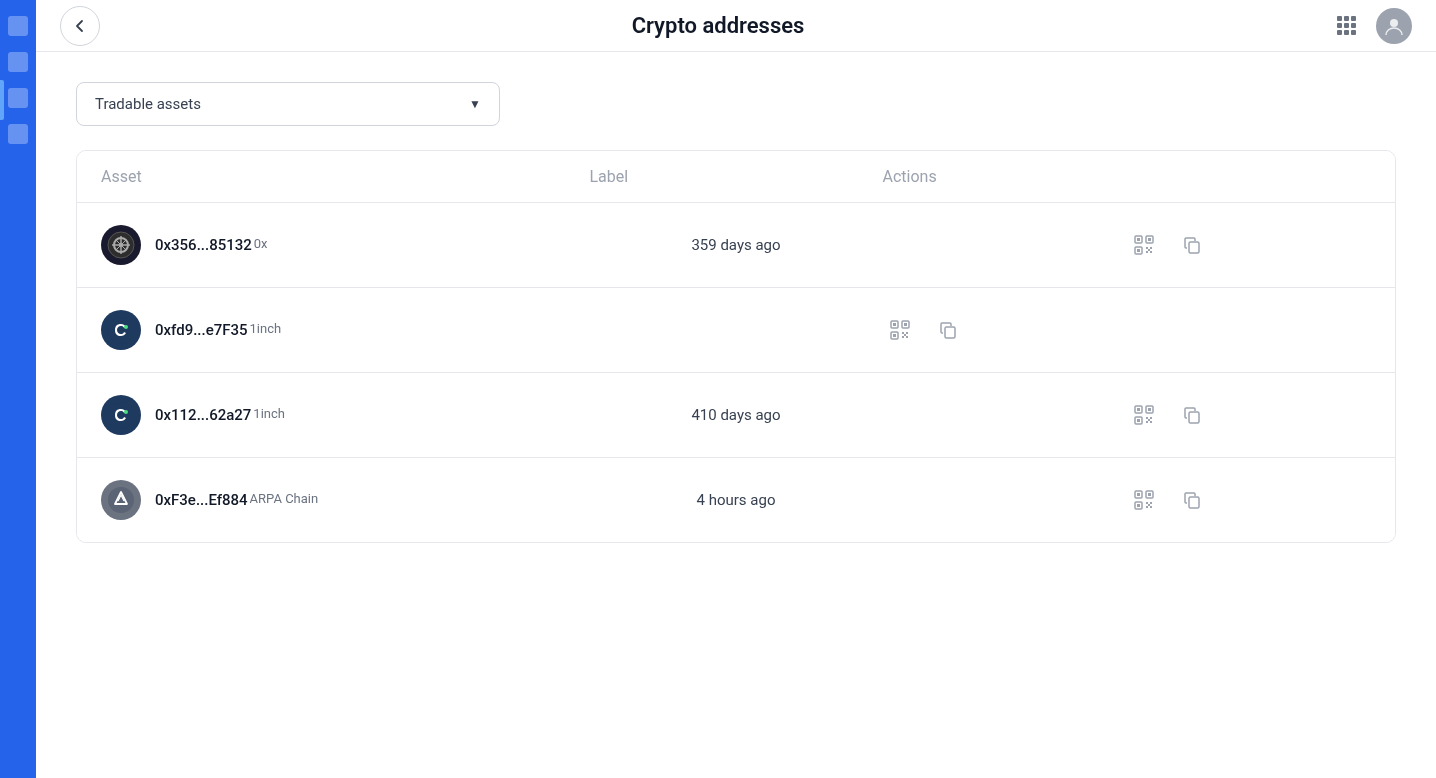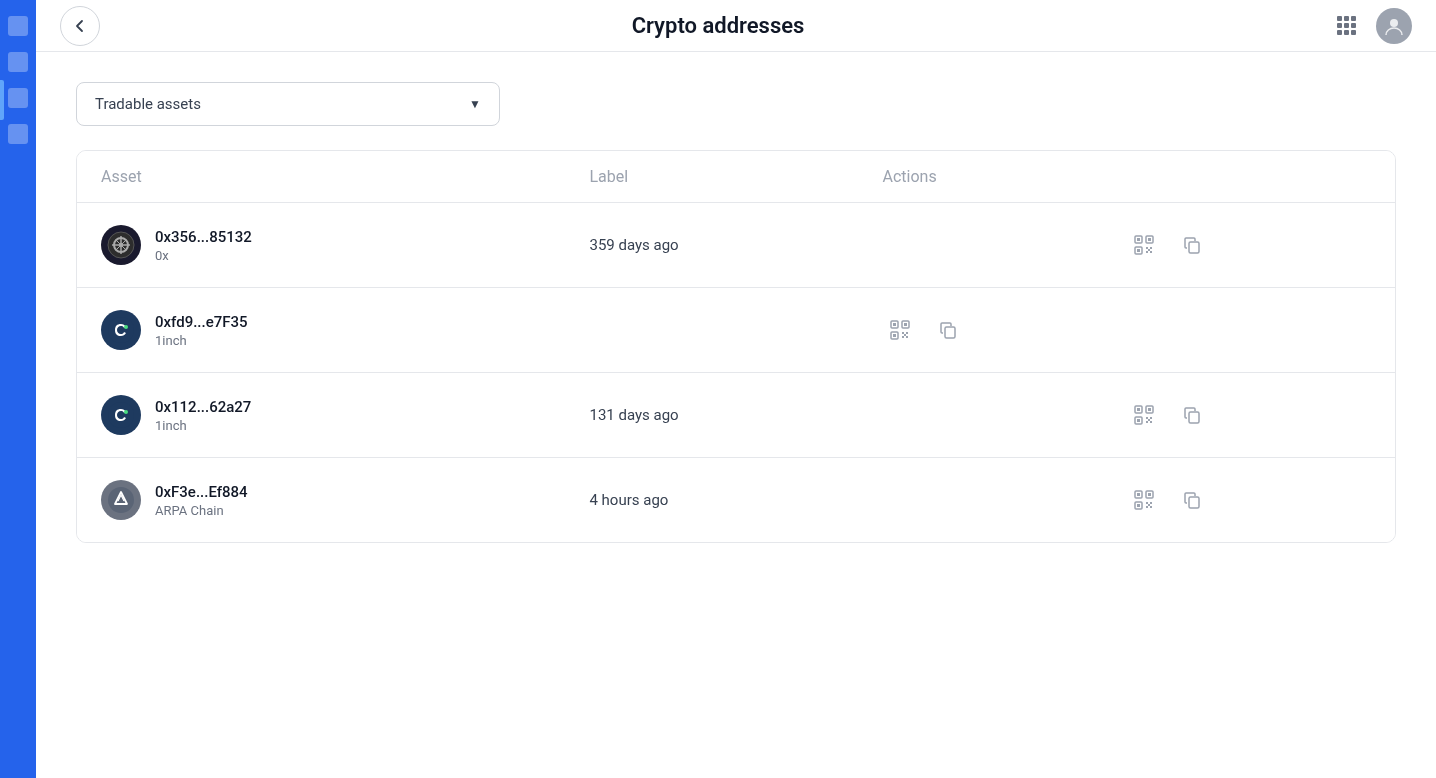--- a/index.html
+++ b/index.html
@@ -184,35 +184,36 @@
       justify-content: center;
       flex-shrink: 0;
       overflow: hidden;
     }
     .asset-icon svg {
       width: 28px;
       height: 28px;
     }
     .asset-info {
       display: flex;
-      flex-direction: column;
+      flex-direction: row;
       gap: 2px;
     }
     .asset-address {
       font-size: 15px;
       font-weight: 500;
       color: #111827;
     }
     .asset-name {
       font-size: 13px;
       color: #6b7280;
     }
     .age-cell {
       font-size: 15px;
       color: #374151;
+      text-align: center;
     }
     .label-cell {
       font-size: 15px;
       color: #374151;
     }
     .actions-cell {
       display: flex;
       align-items: center;
       gap: 14px;
     }
@@ -395,21 +396,21 @@
               <circle cx="14" cy="14" r="13" fill="#1e3a5f"></circle>
               <path d="M8 14 C8 10 10 8 14 8 C16 8 18 9 19 11 L17 12 C16.5 10.5 15.5 10 14 10 C11.5 10 10 12 10 14 C10 16 11.5 18 14 18 C15.5 18 16.5 17.5 17 16 L19 17 C18 19 16 20 14 20 C10 20 8 18 8 14 Z" fill="white"></path>
               <circle cx="19" cy="11" r="2" fill="#4ade80"></circle>
             </svg>
           </div>
           <div class="asset-info">
             <span class="asset-address">0x112...62a27</span>
             <span class="asset-name">1inch</span>
           </div>
         </div>
-        <div class="age-cell">131 days ago</div>
+        <div class="age-cell">410 days ago</div>
         <div class="label-cell"></div>
         <div class="actions-cell">
           <button class="action-btn" title="QR Code">
             <svg width="22" height="22" viewBox="0 0 22 22" fill="none" xmlns="http://www.w3.org/2000/svg">
               <rect x="2" y="2" width="7" height="7" rx="1" stroke="#9ca3af" stroke-width="1.5" fill="none"></rect>
               <rect x="4" y="4" width="3" height="3" fill="#9ca3af"></rect>
               <rect x="13" y="2" width="7" height="7" rx="1" stroke="#9ca3af" stroke-width="1.5" fill="none"></rect>
               <rect x="15" y="4" width="3" height="3" fill="#9ca3af"></rect>
               <rect x="2" y="13" width="7" height="7" rx="1" stroke="#9ca3af" stroke-width="1.5" fill="none"></rect>
               <rect x="4" y="15" width="3" height="3" fill="#9ca3af"></rect>

